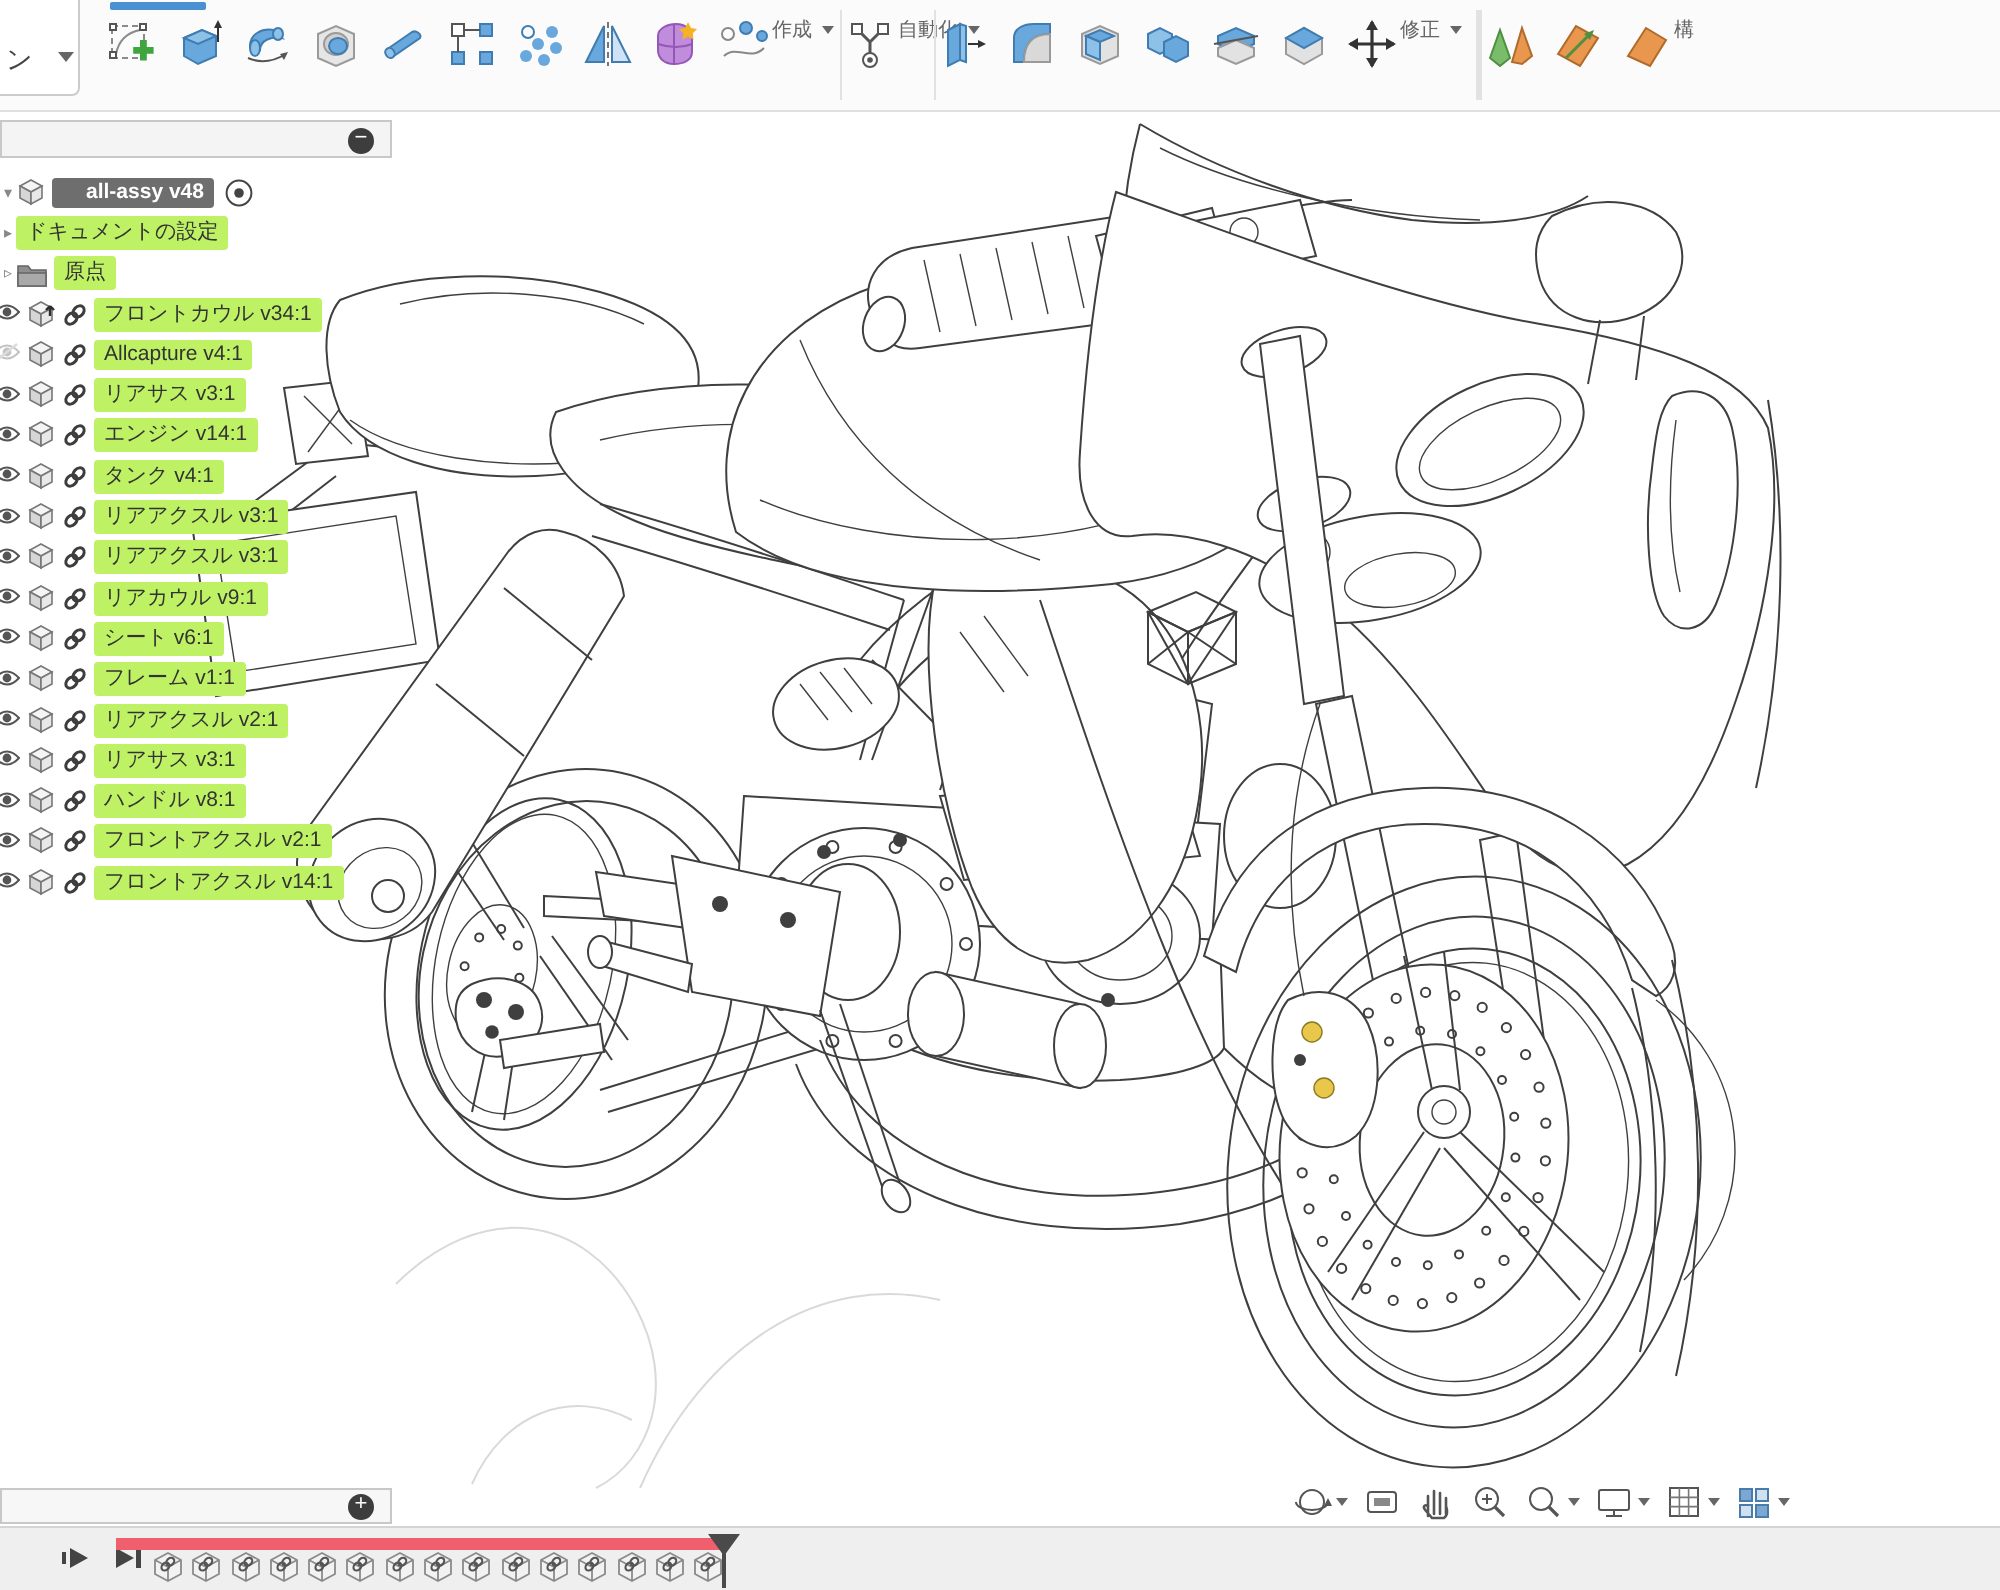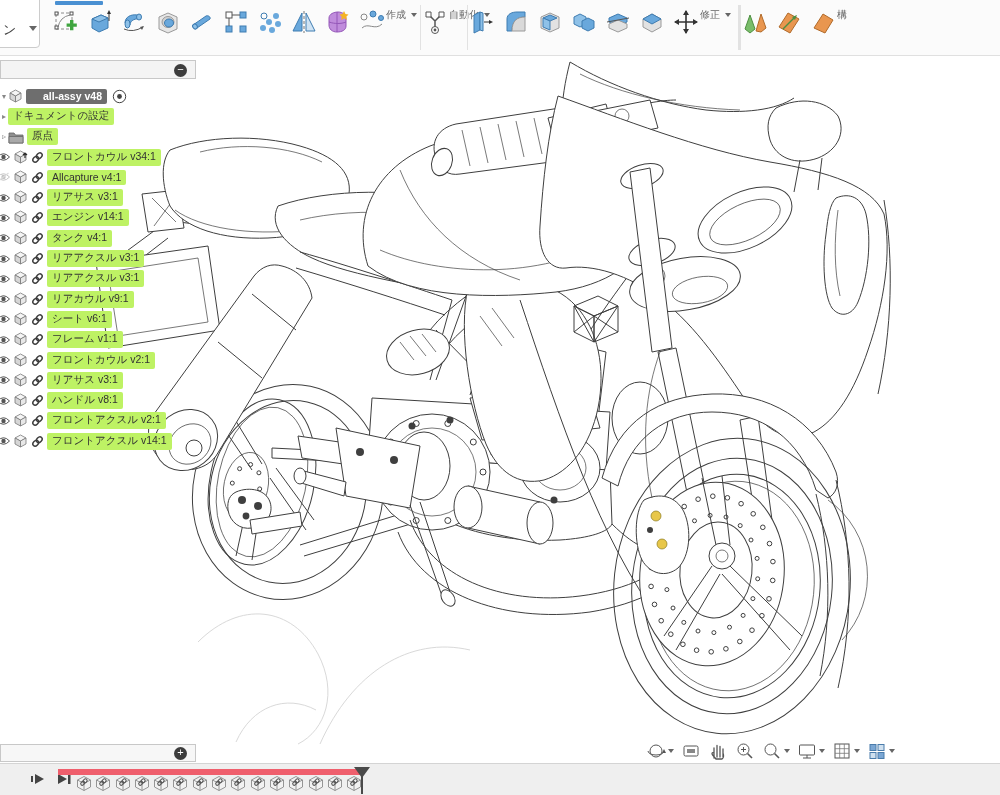--- a/index.html
+++ b/index.html
@@ -870,21 +870,21 @@
               </svg>
             </span>
       <span class="tico">
               <svg width="13" height="13">
         <g fill="none" stroke="#3d3d3d" stroke-width="1.5" transform="rotate(45 6.5 6.5)">
           <ellipse cx="6.5" cy="4" rx="2.4" ry="3.2"></ellipse>
           <ellipse cx="6.5" cy="9" rx="2.4" ry="3.2"></ellipse>
                 </g>
               </svg>
             </span>
-      <span class="pill comp-label">フロントカウル v2:1</span>
+      <span class="pill comp-label">リアアクスル v2:1</span>
     </div>
 
     <div class="trow">
       <span class="eye"><svg width="13" height="10">
         <path d="M.5 5 Q6.5 -1.5 12.5 5 Q6.5 11.5 .5 5 Z" fill="none" stroke="#555" stroke-width="1"></path>
         <circle cx="6.5" cy="5" r="2.2" fill="#555"></circle>
         <line class="slash" x1="1.5" y1="9" x2="11.5" y2="1" stroke="#999" stroke-width="1.2"></line>
               </svg></span>
       <span class="tico">
               <svg width="15" height="15">

